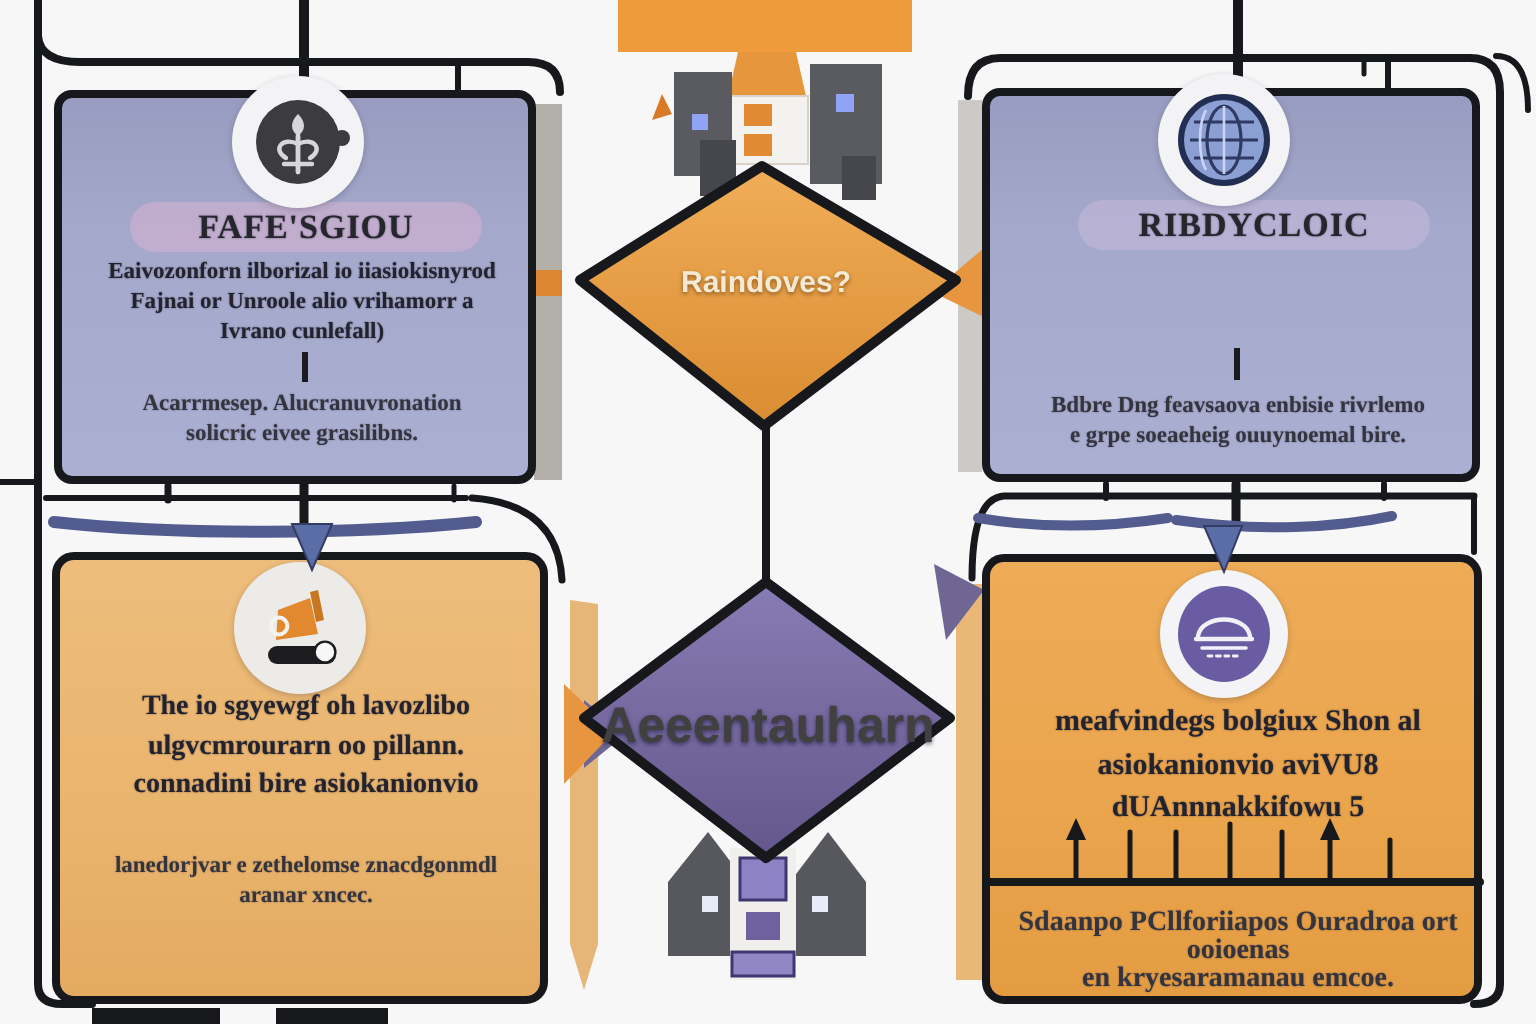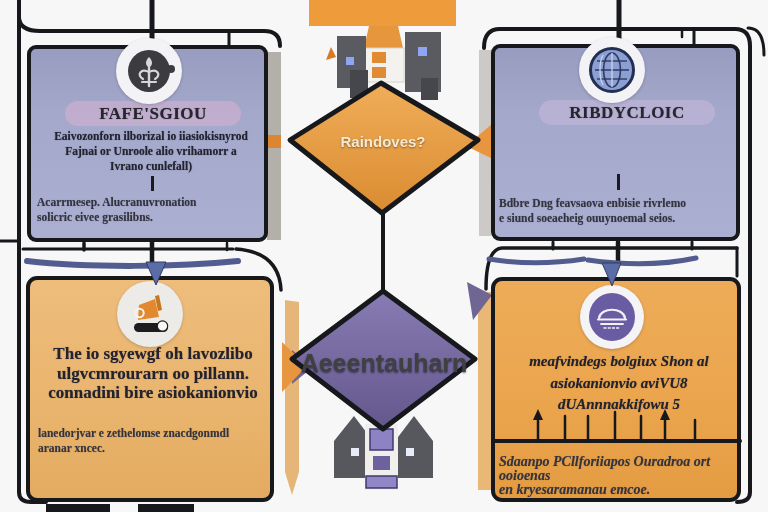--- a/index.html
+++ b/index.html
@@ -16,23 +16,23 @@
                box-shadow:0 1px 3px rgba(40,40,60,.25);}
   .icon-inner{position:absolute;border-radius:50%;}
 
   .title-bar{position:absolute;border-radius:13px;text-align:center;}
   .title-text{font-size:17px;font-weight:700;color:#26262e;letter-spacing:.5px;line-height:25px;
               text-shadow:0 0 1px rgba(30,30,45,.55);}
 
   .body-text{position:absolute;text-align:center;font-weight:700;color:#232330;
              text-shadow:0 0 1px rgba(25,25,40,.5);}
   .bt-sm{font-size:11.5px;line-height:15px;}
-  .bt-md{font-size:17px;line-height:19.5px;}
+  .bt-md{font-size:14px;line-height:19.5px;}
   .bt-lg{font-size:15px;line-height:21.5px;}
-  .note-text{position:absolute;text-align:left;font-weight:600;font-size:11.5px;line-height:15px;
+  .note-text{position:absolute;text-align:center;font-weight:600;font-size:11.5px;line-height:15px;
              color:#34343f;text-shadow:0 0 1px rgba(35,35,55,.4);}
   .note-xs{font-size:14px;line-height:14px;}
   .tick{position:absolute;width:3px;background:#1a1a20;}
 
   .diamond-label{position:absolute;text-align:center;font-family:"Liberation Sans","DejaVu Sans",sans-serif;
                  font-weight:700;z-index:25;}
   #decision-label{font-size:15px;color:#f4ead4;text-shadow:0 1px 2px rgba(70,35,0,.55);}
   #merge-label{font-size:25px;color:#404040;text-shadow:0 1px 2px rgba(25,20,50,.6);}
 </style>
 </head>
@@ -131,37 +131,37 @@
     </div>
   </div>
 
   <div class="box lav" style="left:491px;top:44px;width:249px;height:197px;">
     <div class="title-bar" style="left:44px;top:52px;width:176px;height:25px;background:rgba(188,180,214,.78);">
       <div class="title-text">RIBDYCLOIC</div>
     </div>
     <div class="tick" style="left:122px;top:126px;height:16px;"></div>
     <div class="note-text" style="left:4px;top:148px;width:240px;">
       <div>Bdbre Dng feavsaova enbisie rivrlemo</div>
-      <div>e siund soeaeheig ouuynoemal seios.</div>
+      <div>e grpe soeaeheig ouuynoemal bire.</div>
     </div>
   </div>
 
   <div class="box org" style="left:26px;top:276px;width:248px;height:226px;border-radius:11px;">
     <div class="body-text bt-md" style="left:10px;top:64px;width:226px;">
       <div>The io sgyewgf oh lavozlibo</div>
       <div>ulgvcmrourarn oo pillann.</div>
       <div>connadini bire asiokanionvio</div>
     </div>
     <div class="note-text" style="left:8px;top:146px;width:230px;">
       <div>lanedorjvar e zethelomse znacdgonmdl</div>
       <div>aranar xncec.</div>
     </div>
   </div>
 
-  <div class="box org2" style="left:491px;top:277px;width:250px;height:225px;border-radius:11px;font-style:italic;">
+  <div class="box org2" style="left:491px;top:277px;width:250px;height:225px;border-radius:11px;">
     <div class="body-text bt-lg" style="left:8px;top:70px;width:232px;">
       <div>meafvindegs bolgiux Shon al</div>
       <div>asiokanionvio aviVU8</div>
       <div>dUAnnnakkifowu 5</div>
     </div>
     <div class="note-text note-xs" style="left:4px;top:174px;width:240px;">
       <div>Sdaanpo PCllforiiapos Ouradroa ort ooioenas</div>
       <div>en kryesaramanau emcoe.</div>
     </div>
   </div>

